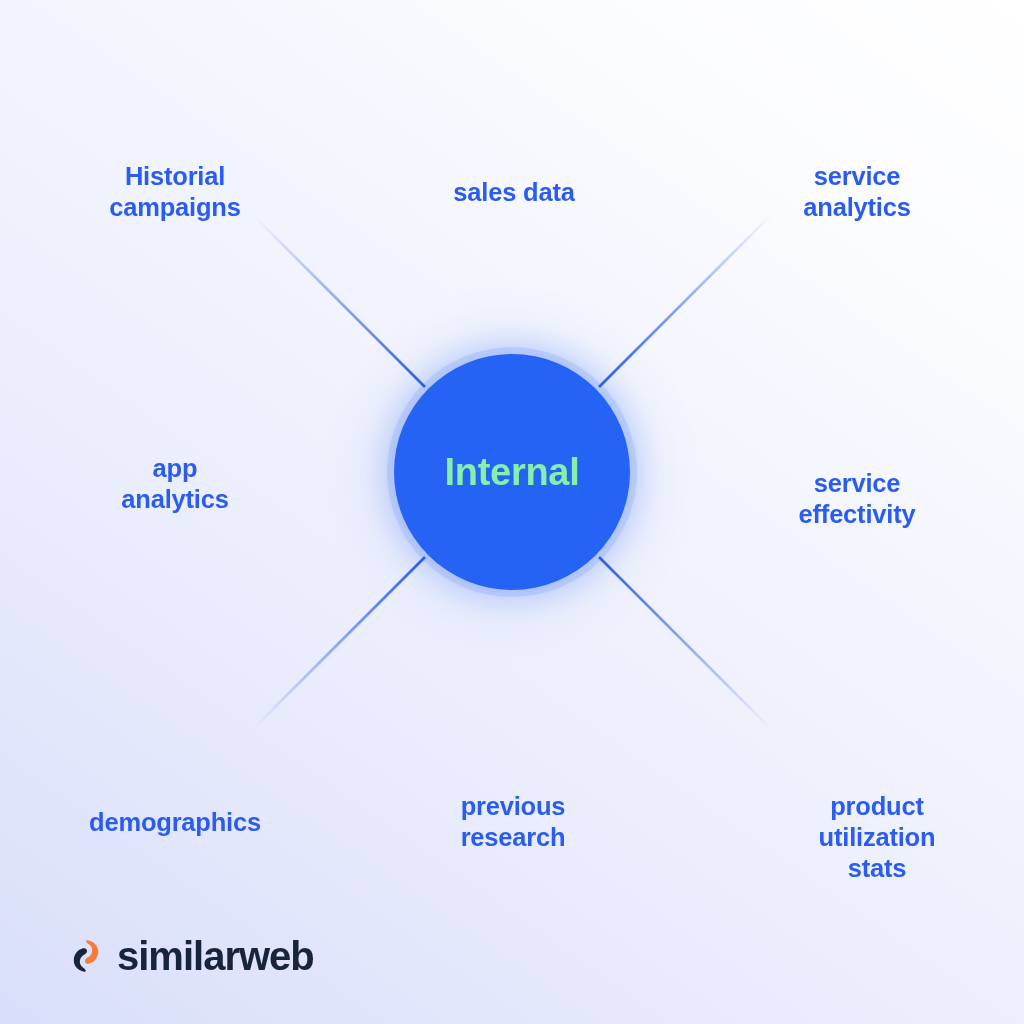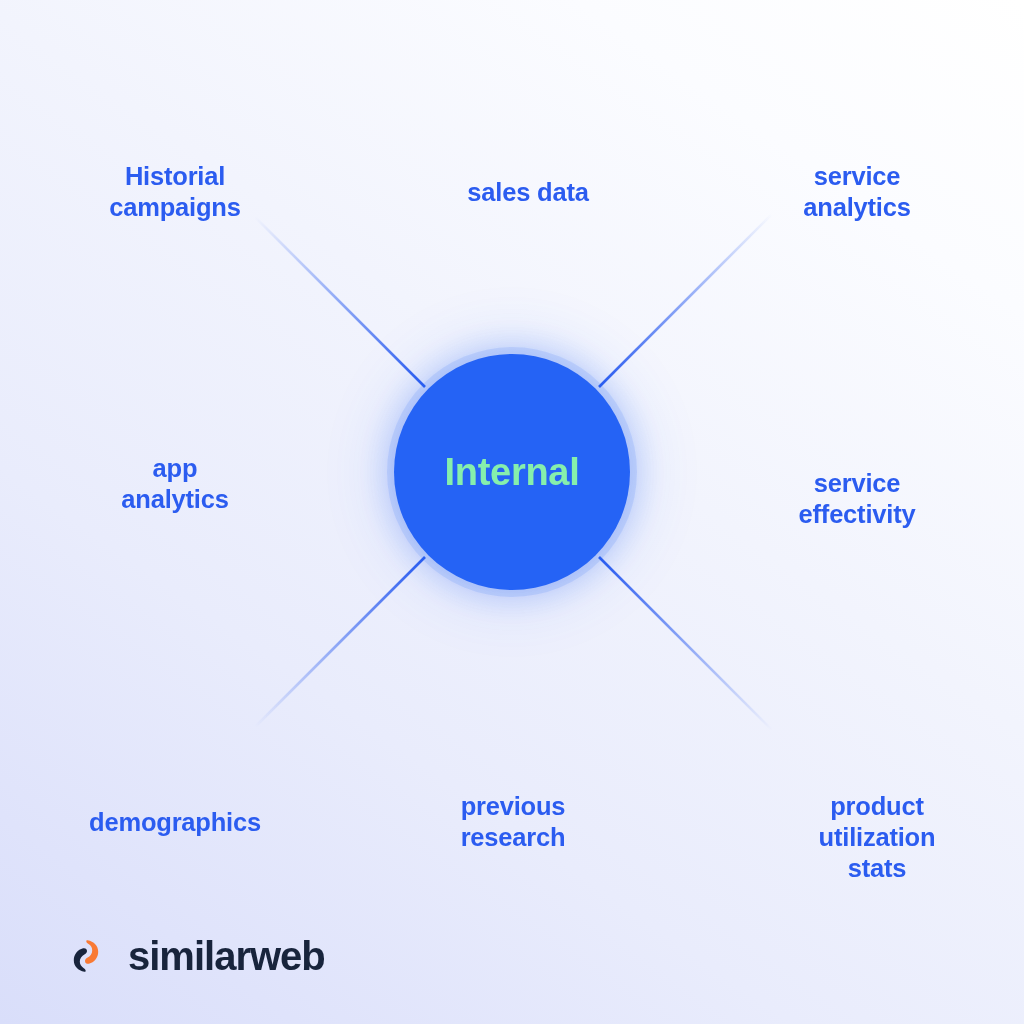--- a/index.html
+++ b/index.html
@@ -78,21 +78,21 @@
   .node.l  { text-align: center; transform: translateX(-50%); }
   .node.r  { text-align: center; transform: translateX(-50%); }
 
   
   .logo {
     position: absolute;
     left: 66px;
     top: 936px;
     display: flex;
     align-items: center;
-    gap: 22px;
+    gap: 11px;
   }
   .logo-mark { width: 40px; height: 40px; display: block; }
   .logo-text {
     color: #18243c;
     font-size: 40px;
     font-weight: 700;
     letter-spacing: -1.0px;
     line-height: 1;
   }
 </style>
@@ -156,21 +156,21 @@
 
   <div class="hub">
     <span class="hub-label">Internal</span>
   </div>
 
   <div class="node l" style="left:175px; top:130px;">
     <span>Historial
 campaigns</span>
   </div>
 
-  <div class="node c" style="left:528px; top:146px;text-align:center;">
+  <div class="node c" style="left:514px; top:146px;text-align:center;">
     <span>sales data</span>
   </div>
 
   <div class="node r" style="left:857px; top:130px;">
     <span>service
 analytics</span>
   </div>
 
   <div class="node r" style="left:857px; top:437px;">
     <span>service

